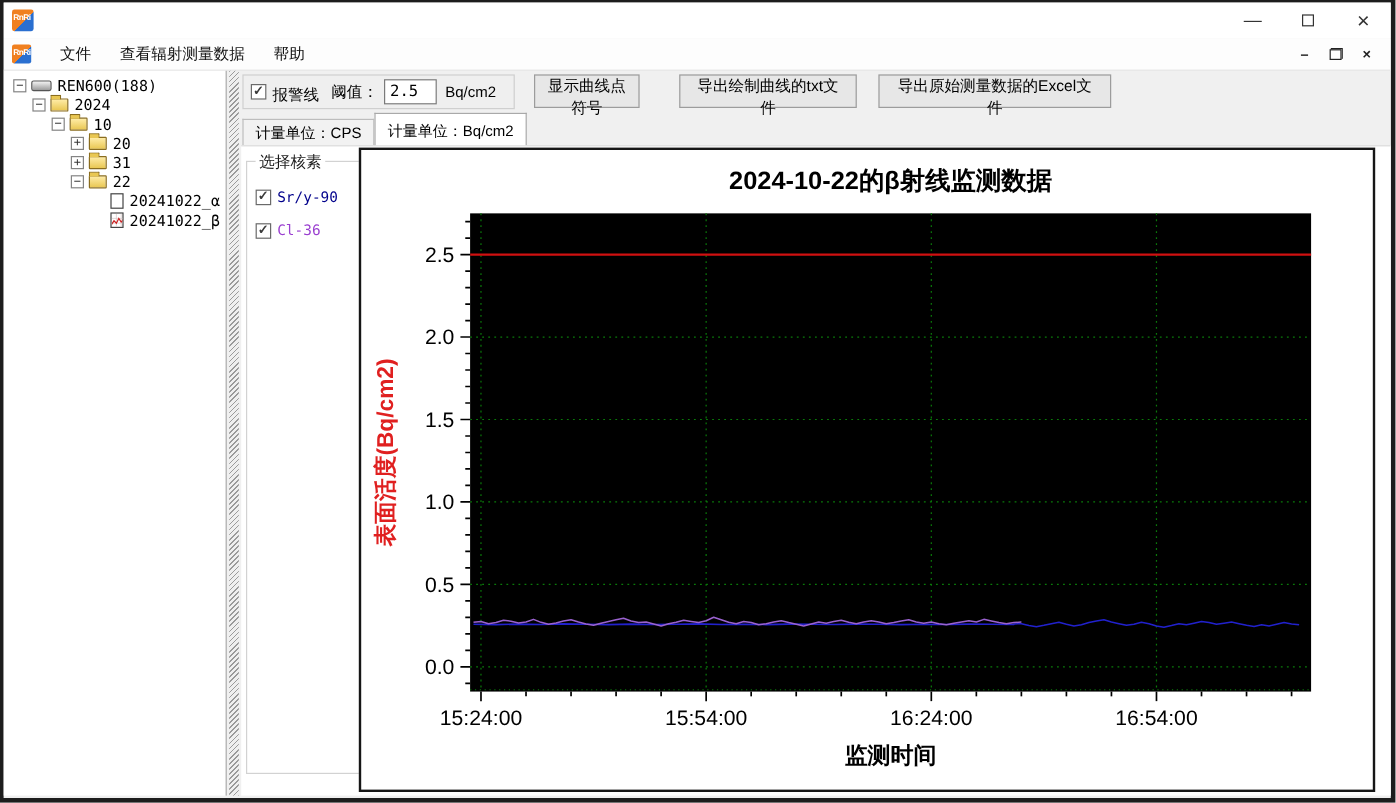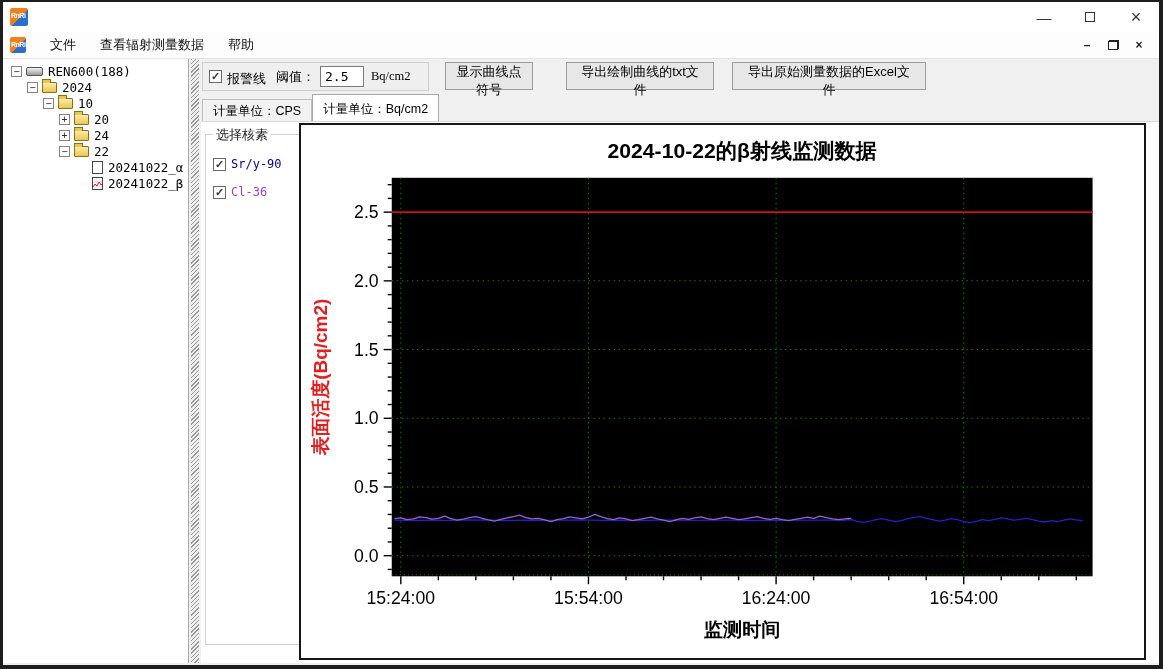--- a/index.html
+++ b/index.html
@@ -49,21 +49,21 @@
   .right { flex:1; display:flex; flex-direction:column; min-width:0; }
   .toolbar-row { position:relative; height:34px; flex:0 0 auto; }
   .alarm-panel { position:absolute; left:1px; top:3px; width:227px; height:29px; border:1px solid #cfcfcf;
                  background:#efefef; display:flex; align-items:center; padding:0 6px; }
   .cb { width:13px; height:13px; border:1px solid #6a6a6a; background:#fff; color:#3a3a3a;
         font-size:11px; font-weight:bold; line-height:11px; text-align:center; flex:0 0 auto; }
   .cb-label { font-size:13px; color:#000; margin:4px 10px 0 5px; white-space:nowrap; }
   .thr-label { font-size:13px; color:#000; margin-right:5px; white-space:nowrap; }
   .thr-input { width:44px; height:21px; border:1px solid #7a7a7a; background:#fff; padding:1px 4px;
                font-family:"DejaVu Sans Mono",monospace; font-size:13px; color:#000; }
-  .unit { font-family:Liberation Serif, serif; font-size:12.5px; color:#000; margin-left:7px; white-space:nowrap; }
+  .unit { font-family:Liberation Sans, sans-serif; font-size:12.5px; color:#000; margin-left:7px; white-space:nowrap; }
   .tb-btn { position:absolute; top:3px; height:28px; background:#e7e7e7; border:1px solid #9c9c9c;
             font-size:13px; color:#000; text-align:center; font-family:"Liberation Sans",sans-serif; padding:0 10px; }
   
   .tab-row { height:28px; flex:0 0 auto; display:flex; align-items:flex-end; padding-left:1px; position:relative; }
   .tab { border:1px solid #bdbdbd; border-bottom:none; padding:3px 10px 4px; font-size:12.5px; color:#000;
          background:#f2f2f2; white-space:nowrap; position:relative; }
   .tab.inactive { height:22px; }
   .tab.active { height:27px; background:#ffffff; z-index:2; padding-top:6px; border-color:#a9a9a9; }
   .tab-page { flex:1; background:#ffffff; position:relative; border-top:1px solid #d9d9d9; }
   
@@ -131,21 +131,21 @@
         <div class="tree-row">
           <span class="tw" style="width: 52px;"></span>
           <span class="expander tw">+</span>
           <span class="icon-folder tw"></span>
           <span>20</span>
         </div>
         <div class="tree-row">
           <span class="tw" style="width: 52px;"></span>
           <span class="expander tw">+</span>
           <span class="icon-folder tw"></span>
-          <span>24</span>
+          <span>31</span>
         </div>
         <div class="tree-row">
           <span class="tw" style="width: 52px;"></span>
           <span class="expander tw">−</span>
           <span class="icon-folder tw"></span>
           <span>22</span>
         </div>
         <div class="tree-row">
           <span class="tw" style="width: 68px;"></span>
           <span class="tw" style="width: 17px;"></span>

